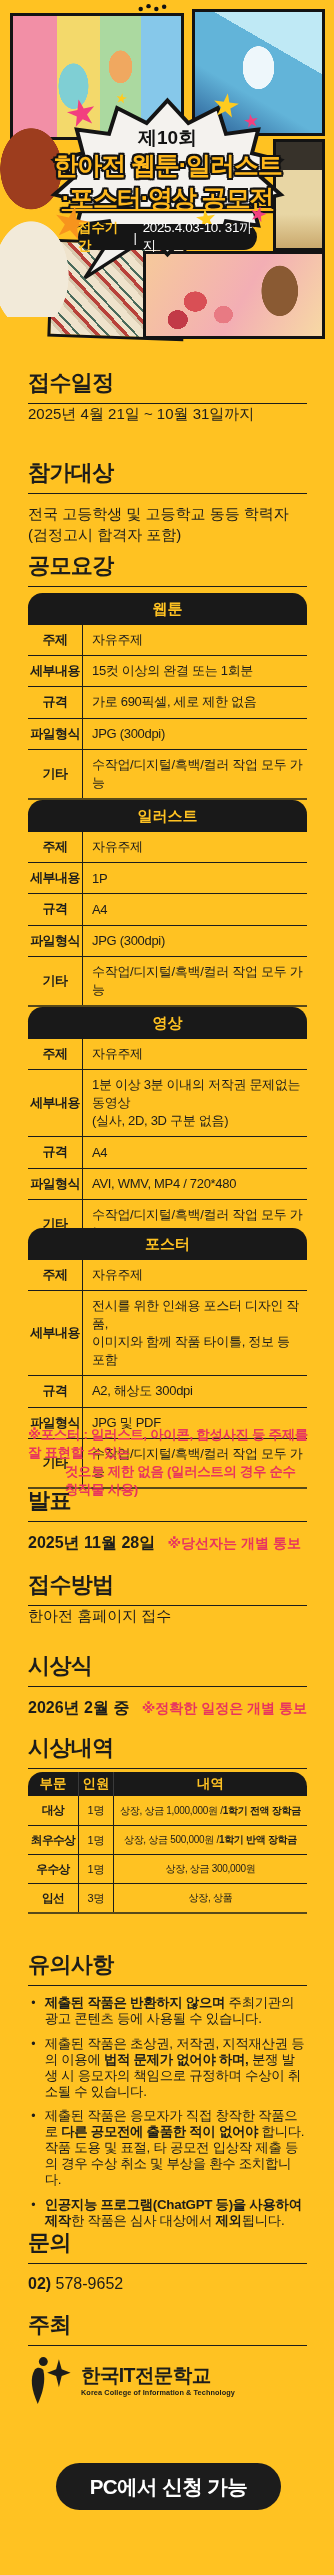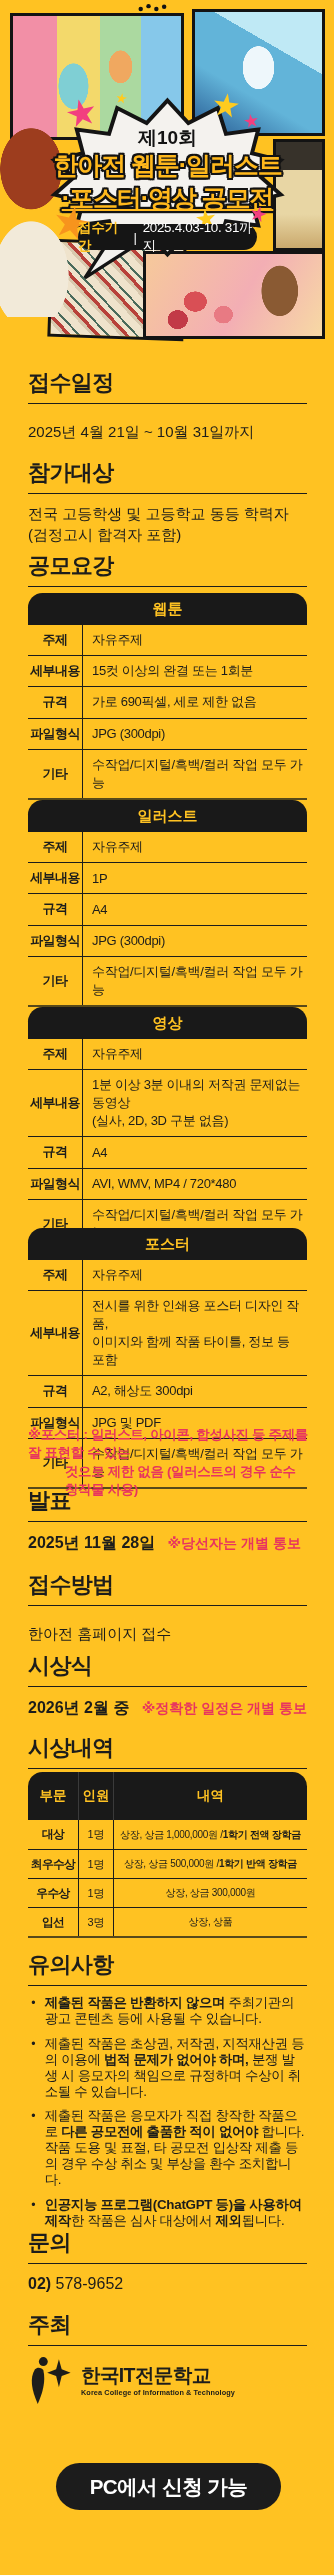--- a/index.html
+++ b/index.html
@@ -49,21 +49,21 @@
   .badge{position:absolute;left:78px;top:224px;width:179px;height:26px;border-radius:13.4px;
       background:#151515;display:flex;align-items:center;justify-content:center;gap:5.6px;}
   .badge .bl{color:var(--bg);font-weight:800;font-size:13.4px;}
   .badge .bd{color:#f4f4f4;font-weight:300;font-size:13.4px;}
   .badge .bv{color:#ffffff;font-weight:500;font-size:13.4px;letter-spacing:-0.3px;}
 
   
   .sec{position:absolute;left:28px;width:279px;}
   .h{font-size:22px;font-weight:900;line-height:26px;letter-spacing:-0.6px;color:var(--ink);}
   .rule{height:1.7px;background:var(--ink);margin-top:6.7px;}
-  .body{font-size:15px;font-weight:500;margin-top:18px;line-height:20px;color:var(--ink);}
+  .body{font-size:15px;font-weight:500;margin-top:0;line-height:20px;color:var(--ink);}
   .body.first{margin-top:10px;}
   .body.cont{margin-top:1.1px;}
   .daterow{display:flex;align-items:baseline;gap:12.3px;margin-top:11px;}
   .date{font-size:16px;font-weight:600;}
   .rednote{font-size:14px;font-weight:700;color:var(--red);}
 
   
   .spec{position:absolute;left:28px;width:279px;border-bottom:2.8px solid var(--tblbottom);}
   .spec-head{height:32px;background:var(--headbg);border-radius:14.5px 14.5px 0 0;
       display:flex;align-items:center;justify-content:center;
@@ -75,21 +75,21 @@
       padding:6.1px 1.1px;text-align:center;letter-spacing:-0.6px;}
   .spec-row .val{flex:1;display:flex;align-items:center;font-size:13px;font-weight:400;
       padding:6.1px 2.2px 6.1px 9px;white-space:pre-line;min-height:28.4px;letter-spacing:-0.3px;}
 
   .pnote{position:absolute;left:28px;width:284px;color:var(--red);font-weight:700;
       font-size:13.4px;line-height:18.4px;letter-spacing:-0.3px;}
   .pnote .l2{margin-left:37px;}
 
   
   .aw{position:absolute;left:28px;width:279px;border-bottom:2.8px solid var(--tblbottom);}
-  .aw-head{display:flex;height:48px;background:var(--headbg);border-radius:14.5px 14.5px 0 0;
+  .aw-head{display:flex;height:24px;background:var(--headbg);border-radius:14.5px 14.5px 0 0;
       color:var(--bg);font-size:13.4px;font-weight:800;}
   .aw-head>div{display:flex;align-items:center;justify-content:center;}
   .aw-head .c1,.aw-row .c1{flex:0 0 51px;}
   .aw-head .c2,.aw-row .c2{flex:0 0 35px;}
   .aw-head .c3,.aw-row .c3{flex:1;}
   .aw-head .c1,.aw-head .c2{border-right:1.1px solid #3a3a3a;}
   .aw-row{display:flex;min-height:29px;}
   .aw-row + .aw-row{border-top:1.1px solid var(--tblline);}
   .aw-row>div{display:flex;align-items:center;justify-content:center;text-align:center;}
   .aw-row .c1{font-weight:700;font-size:11.7px;border-right:1.1px solid var(--tblline);letter-spacing:-0.6px;}

